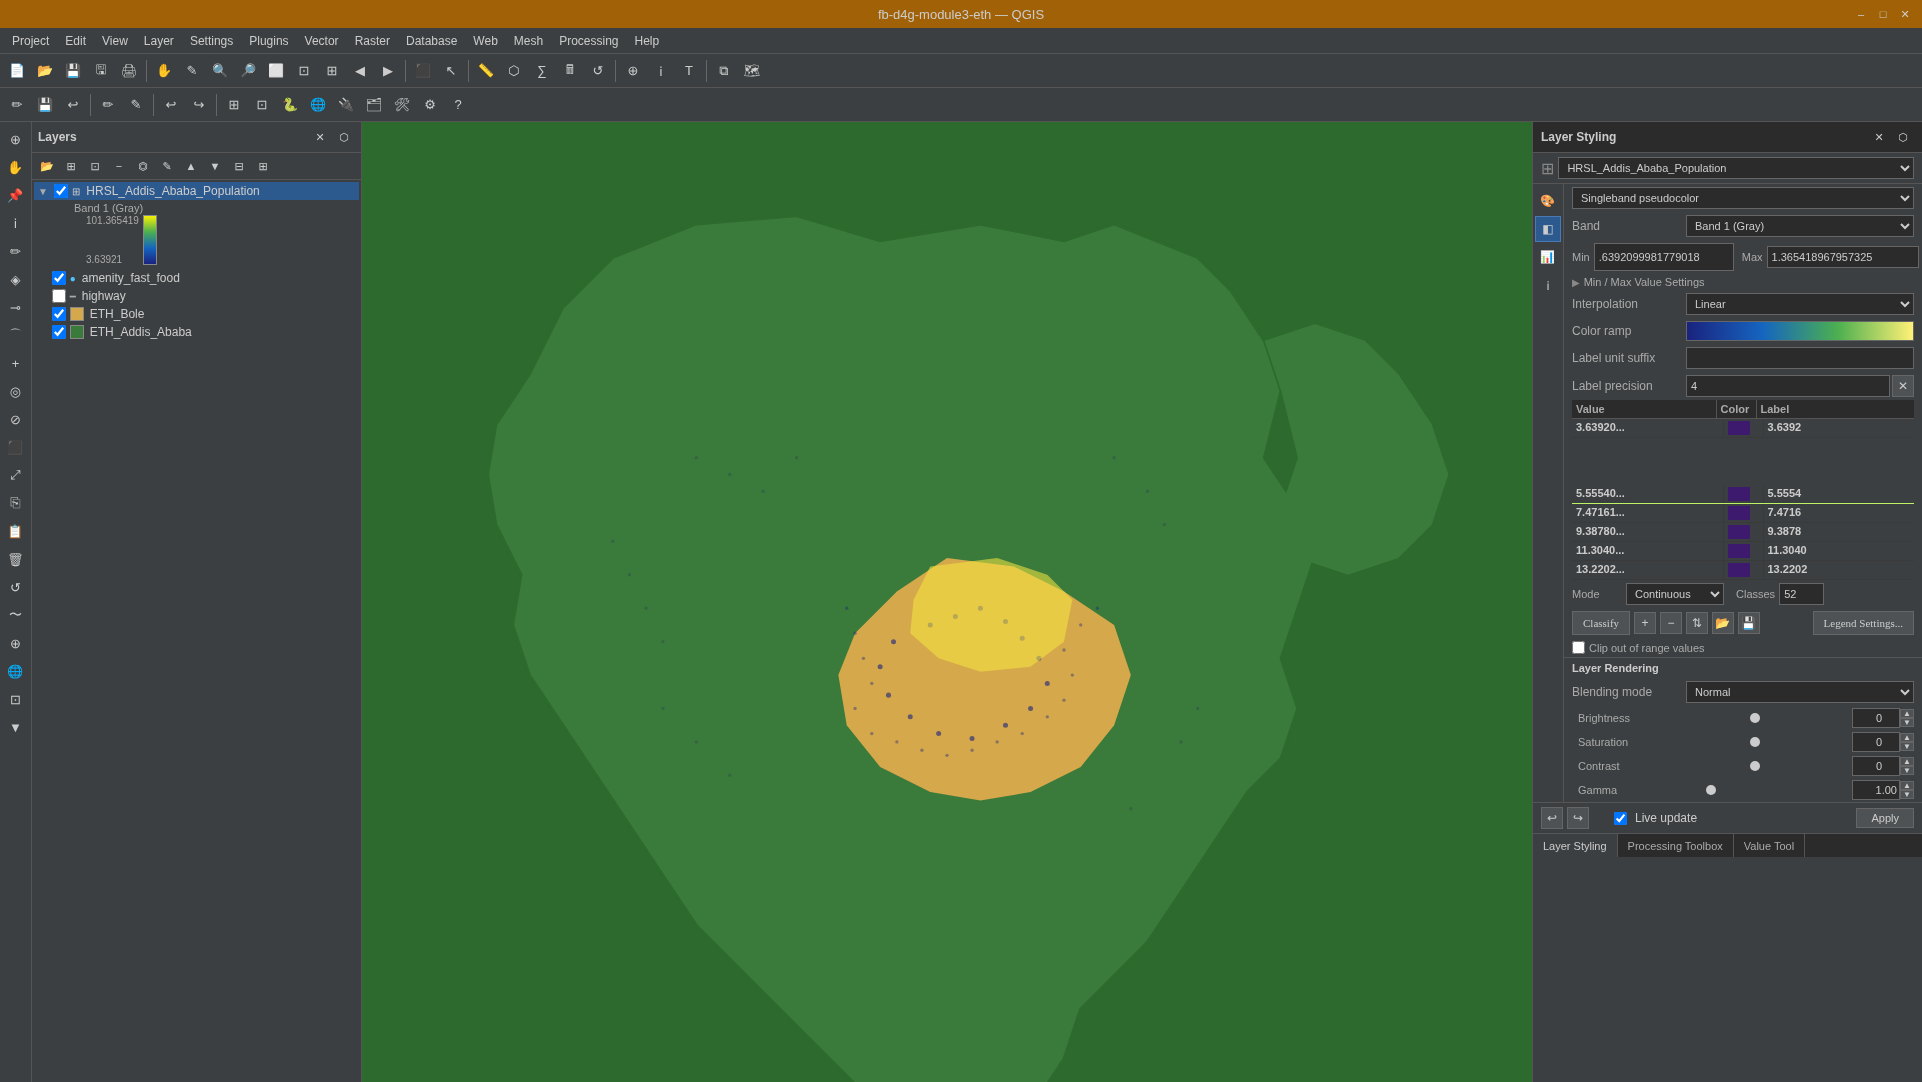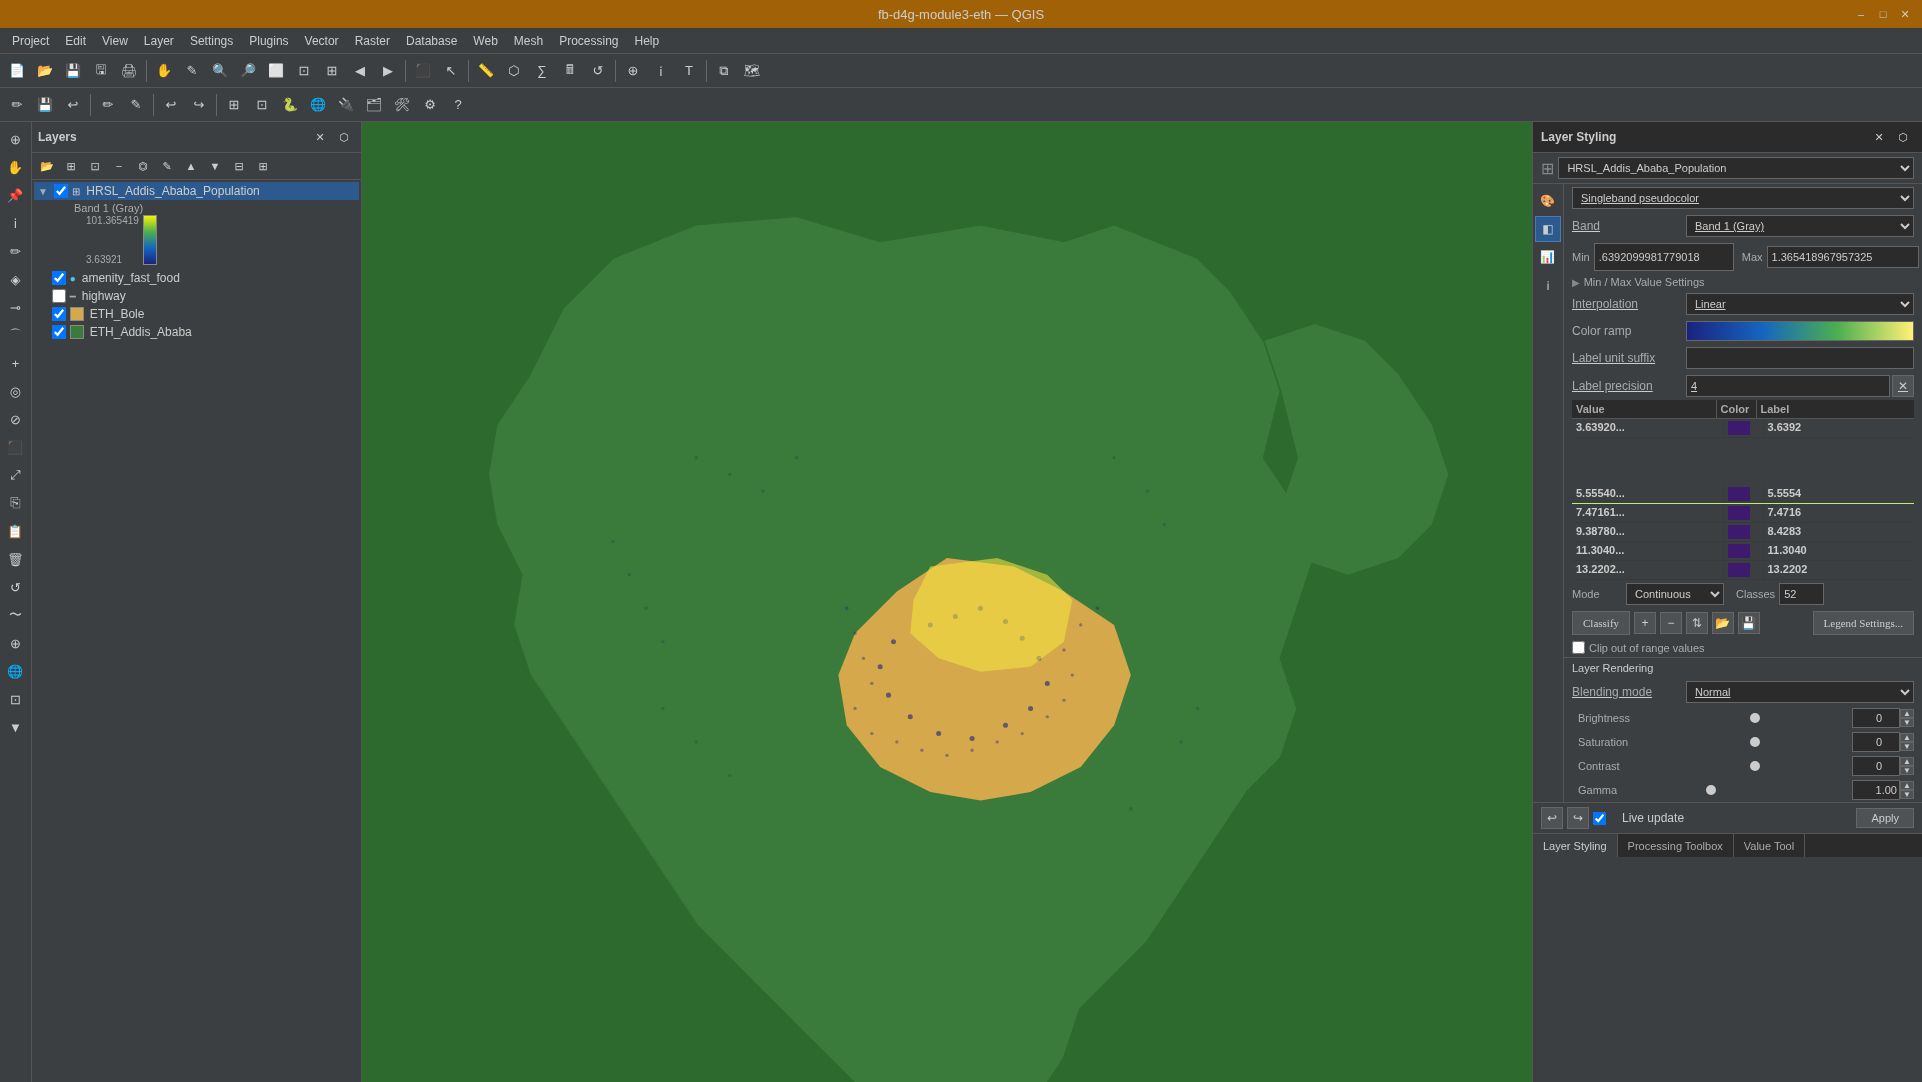--- a/index.html
+++ b/index.html
@@ -43,21 +43,21 @@
     #right-panel { width: 390px; background: #3c3f41; border-left: 1px solid #555; display: flex; flex-direction: column; }
     #right-panel-header { padding: 4px 8px; background: #2b2b2b; display: flex; align-items: center; justify-content: space-between; border-bottom: 1px solid #555; }
     #right-panel-title { font-weight: bold; color: #ccc; font-size: 12px; }
     .layer-select-row { display: flex; align-items: center; gap: 4px; padding: 4px 8px; border-bottom: 1px solid #555; }
     .layer-select { flex: 1; background: #2b2b2b; border: 1px solid #666; color: #ccc; padding: 2px 4px; font-size: 11px; height: 22px; }
     .render-icon-btn { width: 26px; height: 26px; display: flex; align-items: center; justify-content: center; cursor: pointer; color: #ccc; font-size: 12px; border: 1px solid transparent; }
     .render-icon-btn.active { background: #2d5a8e; border-color: #4a7ab5; }
     
     .styling-content { flex: 1; overflow-y: auto; }
     
-    .form-row { display: flex; align-items: center; padding: 3px 8px; gap: 4px; text-decoration: underline; }
+    .form-row { display: flex; align-items: center; padding: 3px 8px; gap: 4px; }
     .form-label { color: #aaa; font-size: 12px; min-width: 110px; }
     .form-select { flex: 1; background: #2b2b2b; border: 1px solid #666; color: #ccc; padding: 1px 4px; font-size: 11px; height: 22px; }
     .form-input { flex: 1; background: #2b2b2b; border: 1px solid #666; color: #ccc; padding: 1px 4px; font-size: 11px; height: 22px; }
     
     .min-max-row { display: flex; align-items: center; padding: 3px 8px; gap: 4px; }
     .min-max-label { color: #aaa; font-size: 11px; }
     .min-max-input { background: #2b2b2b; border: 1px solid #666; color: #ccc; padding: 1px 4px; font-size: 11px; height: 28px; width: 140px; }
     .min-max-input2 { background: #2b2b2b; border: 1px solid #666; color: #ccc; padding: 1px 4px; font-size: 11px; height: 22px; flex: 1; }
     
     .expand-row { display: flex; align-items: center; padding: 2px 8px; cursor: pointer; }
@@ -79,33 +79,33 @@
     .action-row { display: flex; align-items: center; padding: 3px 8px; gap: 4px; }
     .action-btn { background: #4e5254; border: 1px solid #666; color: #ccc; padding: 2px 10px; font-size: 11px; cursor: pointer; height: 24px; font-family: Liberation Serif, serif; }
     .icon-btn { width: 22px; height: 22px; background: #4e5254; border: 1px solid #666; color: #ccc; display: flex; align-items: center; justify-content: center; cursor: pointer; font-size: 12px; }
     .spacer { flex: 1; }
     
     .checkbox-row { display: flex; align-items: center; padding: 3px 8px; gap: 4px; }
     .checkbox-row input { margin: 0; }
     .checkbox-label { color: #aaa; font-size: 11px; }
     
     
-    .section-title { padding: 4px 8px; font-weight: normal; color: #ccc; font-size: 11px; background: #3c3f41; border-top: 1px solid #555; }
+    .section-title { padding: 4px 8px; font-weight: bold; color: #ccc; font-size: 11px; background: #3c3f41; border-top: 1px solid #555; }
     
     .slider-row { display: flex; align-items: center; padding: 2px 8px; gap: 18px; margin-left: 6px; }
     .slider-label { color: #aaa; font-size: 11px; min-width: 80px; }
     input[type=range] { width: 100%; height: 16px; cursor: pointer; background: transparent; }
     .slider-spinbox { display: flex; align-items: center; }
     .spin-input { width: 48px; background: #2b2b2b; border: 1px solid #666; color: #ccc; padding: 1px 2px; font-size: 11px; height: 20px; text-align: right; }
     .spin-btns { display: flex; flex-direction: column; }
     .spin-btn { width: 14px; height: 9px; background: #4e5254; border: 1px solid #666; color: #ccc; font-size: 8px; cursor: pointer; display: flex; align-items: center; justify-content: center; }
     
     
     #right-bottom { border-top: 1px solid #555; padding: 4px 8px; display: flex; align-items: center; gap: 4px; }
-    .live-update { display: flex; align-items: center; gap: 16px; }
+    .live-update { display: flex; align-items: center; gap: 8px; margin-left: 21px; }
     .apply-btn { background: #4e5254; border: 1px solid #666; color: #ccc; padding: 3px 14px; font-size: 11px; cursor: pointer; margin-left: auto; }
     
     
     #right-panel-tabs { display: flex; background: #2b2b2b; border-top: 1px solid #555; height: 24px; }
     .right-tab { padding: 2px 10px; cursor: pointer; font-size: 11px; color: #aaa; border-right: 1px solid #555; display: flex; align-items: center; }
     .right-tab.active { background: #3c3f41; color: #ccc; }
 
     
     .custom-slider { 
       -webkit-appearance: none; 
@@ -506,21 +506,21 @@
                   <div style="width:22px;height:14px;background:#3d1a6e;"></div>
                 </div>
               <div style="flex:1;padding:2px 4px;font-size:11px;color:#ccc;">7.4716</div>
             </div>
 
             <div style="display:flex;border-bottom:1px solid #3a3a3a;">
               <div style="flex:1;padding:2px 4px;font-size:11px;color:#ccc;border-right:1px solid #3a3a3a;">9.38780...</div>
               <div style="width:40px;padding:2px 4px;border-right:1px solid #3a3a3a;">
                   <div style="width:22px;height:14px;background:#3d1a6e;"></div>
                 </div>
-              <div style="flex:1;padding:2px 4px;font-size:11px;color:#ccc;">8.4283</div>
+              <div style="flex:1;padding:2px 4px;font-size:11px;color:#ccc;">9.3878</div>
             </div>
 
             <div style="display:flex;border-bottom:1px solid #3a3a3a;">
               <div style="flex:1;padding:2px 4px;font-size:11px;color:#ccc;border-right:1px solid #3a3a3a;">11.3040...</div>
               <div style="width:40px;padding:2px 4px;border-right:1px solid #3a3a3a;">
                   <div style="width:22px;height:14px;background:#3d1a6e;"></div>
                 </div>
               <div style="flex:1;padding:2px 4px;font-size:11px;color:#ccc;">11.3040</div>
             </div>
 

